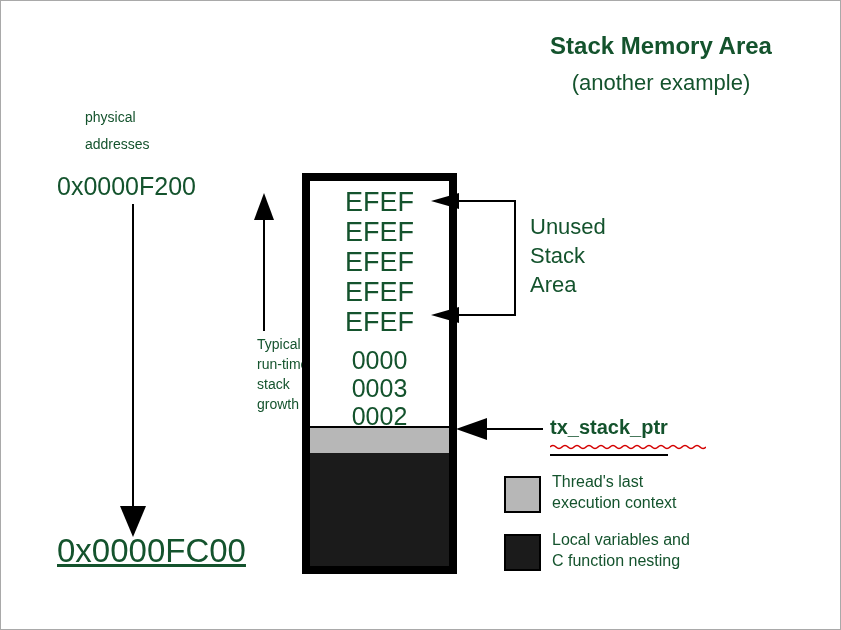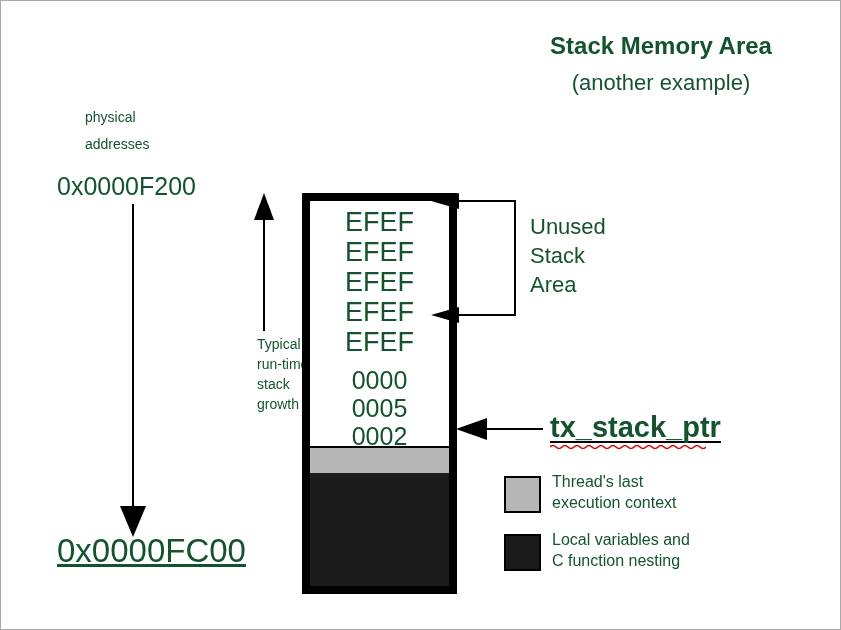--- a/index.html
+++ b/index.html
@@ -39,21 +39,21 @@
   .up-head {
     left:253px; top:192px; width:0; height:0;
     border-left:10px solid transparent; border-right:10px solid transparent;
     border-bottom:27px solid #000;
   }
   .growth-label { left:228px; top:333px; font-size:14px; line-height:20px;margin-left:28px; }
 
   
   .stack-box {
     left:301px; top:172px; width:155px; height:401px;
-    border:8px solid #000; background:#fff; box-sizing:border-box;margin-top:20px;
+    border:8px solid #000; background:#fff; box-sizing:border-box;
   }
   .stack-values { position:absolute; left:0; right:0; top:0; text-align:center; }
   .efef-row { height:30px; line-height:30px; font-size:27px; }
   .efef-rows { padding-top:6px; }
   .used-rows { margin-top:9px; }
   .used-row { height:28px; line-height:28px; font-size:25px; }
   .ctx-band {
     position:absolute; left:0; right:0; top:245px; height:27px;
     background:#b7b7b7; border-top:2px solid #000; box-sizing:border-box;
   }
@@ -76,22 +76,22 @@
   .unused-label   { left:529px; top:211px; font-size:22px; line-height:29px; }
 
   
   .ptr-head {
     left:455px; top:417px; width:0; height:0;
     border-top:11px solid transparent; border-bottom:11px solid transparent;
     border-right:31px solid #000;
   }
   .ptr-line  { left:483px; top:427px; width:59px; height:2px; background:#000; }
   .ptr-label {
-    left:549px; top:414px; font-size:29px; font-weight:bold; line-height:25px;
-    border-bottom:2px solid #000; padding-bottom:1px;
+    left:549px; top:414px; font-size:20px; font-weight:bold; line-height:25px;
+    border-bottom:2px solid #000; padding-bottom:14px;
   }
   .ptr-squiggle { left:549px; top:442px; }
 
   
   .legend-swatch { width:37px; height:37px; border:2px solid #000; box-sizing:border-box; }
   .swatch-ctx  { left:503px; top:475px; background:#b7b7b7; }
   .swatch-dark { left:503px; top:533px; background:#1b1b1b; }
   .legend-text { font-size:16px; line-height:21px; }
   .legend-text-ctx  { left:551px; top:470px; }
   .legend-text-dark { left:551px; top:528px; }
@@ -125,21 +125,21 @@
     <div class="stack-values">
       <div class="efef-rows">
         <div class="efef-row">EFEF</div>
         <div class="efef-row">EFEF</div>
         <div class="efef-row">EFEF</div>
         <div class="efef-row">EFEF</div>
         <div class="efef-row">EFEF</div>
       </div>
       <div class="used-rows">
         <div class="used-row">0000</div>
-        <div class="used-row">0005</div>
+        <div class="used-row">0003</div>
         <div class="used-row">0002</div>
       </div>
     </div>
     <div class="ctx-band" style="background: rgb(183, 183, 183);"></div>
     <div class="dark-fill" style="background: rgb(27, 27, 27);"></div>
   </div>
 
   <div class="abs br-arrow-top"></div>
   <div class="abs br-arrow-bottom"></div>
   <div class="abs br-line-top"></div>

